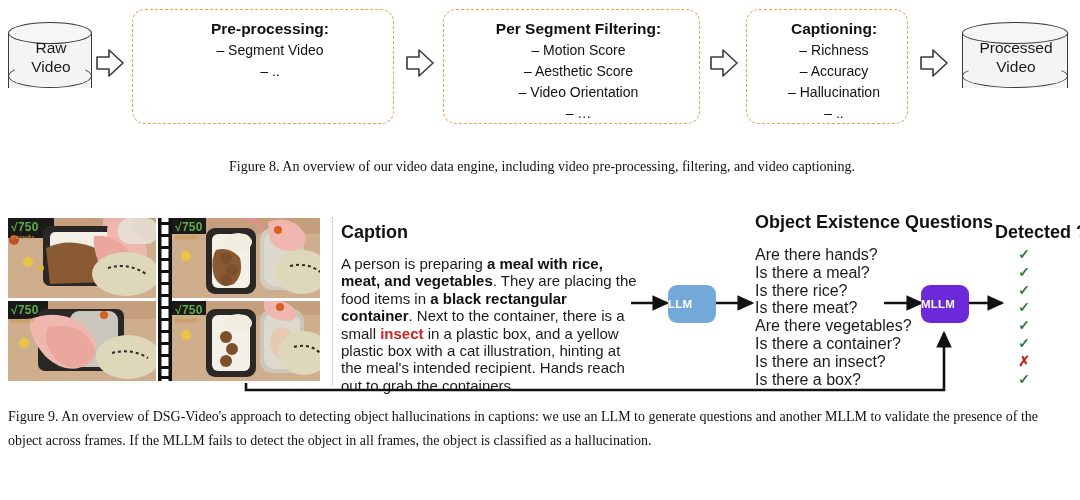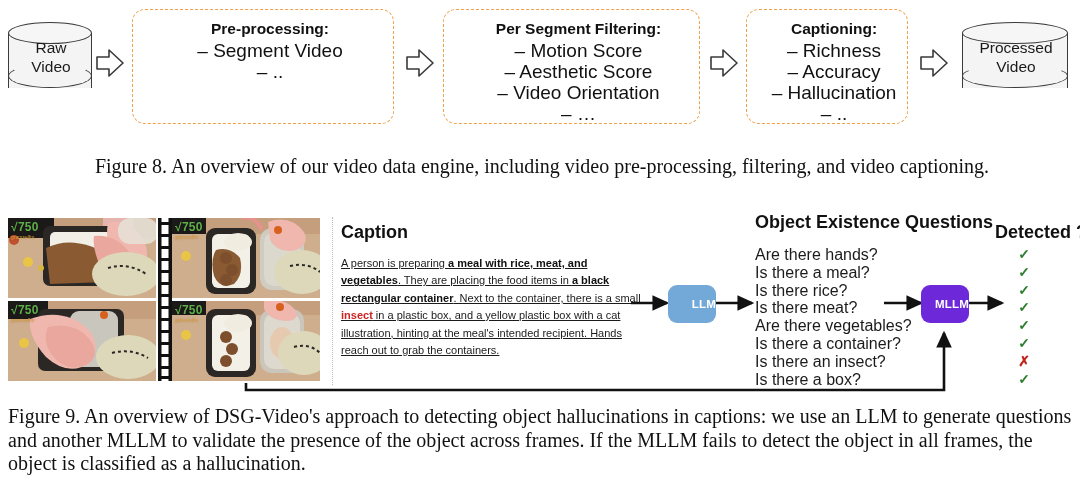--- a/index.html
+++ b/index.html
@@ -73,41 +73,41 @@
     background: #ffffff;
   }
   .dbox-title {
     font-weight: bold;
     font-size: 15.5px;
     color: #111;
     line-height: 20px;
     margin: 0 0 1px 0;
   }
   .dbox-item {
-    font-size: 19px;
+    font-size: 14px;
     color: #111;
     line-height: 21px;
     white-space: nowrap;
   }
   .dbox-inner {
     padding: 9px 0 0 14px;
     text-align: center;
   }
 
   .blockarrow {
     position: absolute;
     width: 28px;
     height: 30px;
   }
 
   
   .figcaption {
     position: absolute;
     font-family: "Liberation Serif", serif;
-    font-size: 20px;
+    font-size: 14px;
     color: #111;
     line-height: 23.5px;
     text-align: left;
   }
 
   
   #fig9 {
     position: absolute;
     left: 0; top: 205px;
     width: 1080px; height: 190px;
@@ -146,43 +146,42 @@
 
   .col-head {
     position: absolute;
     font-weight: bold;
     font-size: 18px;
     color: #111;
     white-space: nowrap;
   }
   .cap-body {
     position: absolute;
-    font-size: 11px;
+    font-size: 15px;
     line-height: 17.4px;
     color: #1b1b1b;
     width: 300px;
-    text-decoration: underline;
   }
   .cap-body b { font-weight: bold; color:#111; }
   .cap-body .hl { color: #cf2222; font-weight: bold; }
 
   .qlist {
     position: absolute;
     font-size: 16px;
     line-height: 17.8px;
     color: #1b1b1b;
     white-space: nowrap;
   }
 
   .model-box {
     position: absolute;
     border-radius: 9px;
     display: flex;
     align-items: center;
-    justify-content: flex-end;
+    justify-content: flex-start;
     color: #ffffff;
     font-weight: bold;
     font-size: 11.5px;
     letter-spacing: .2px;
   }
 
   .detcol {
     position: absolute;
     font-size: 14px;
     line-height: 17.8px;

